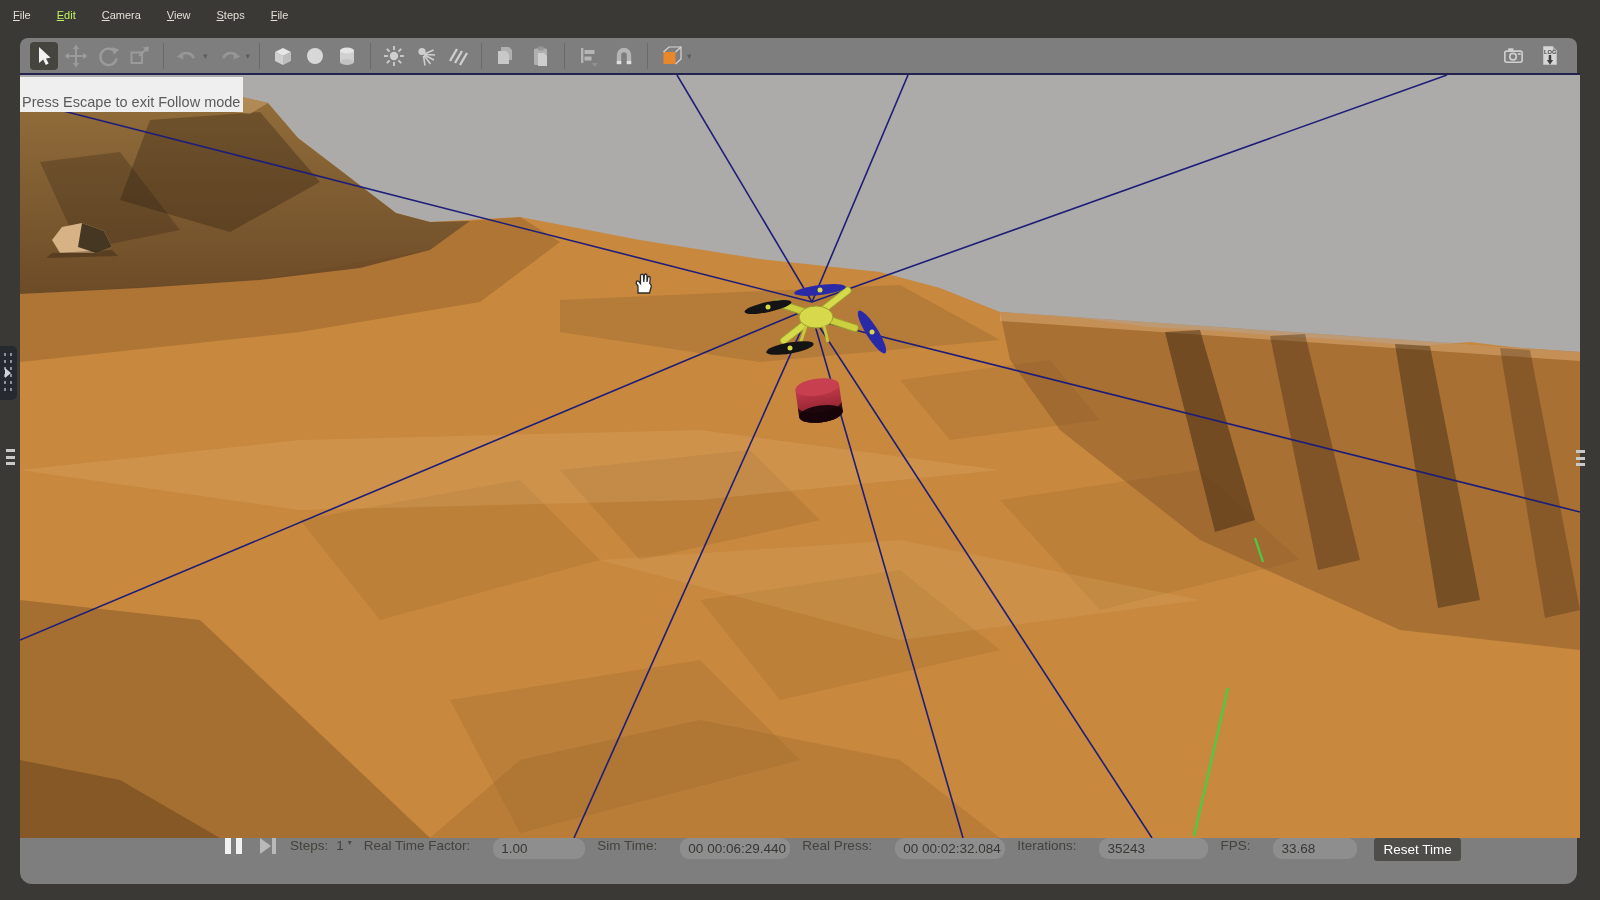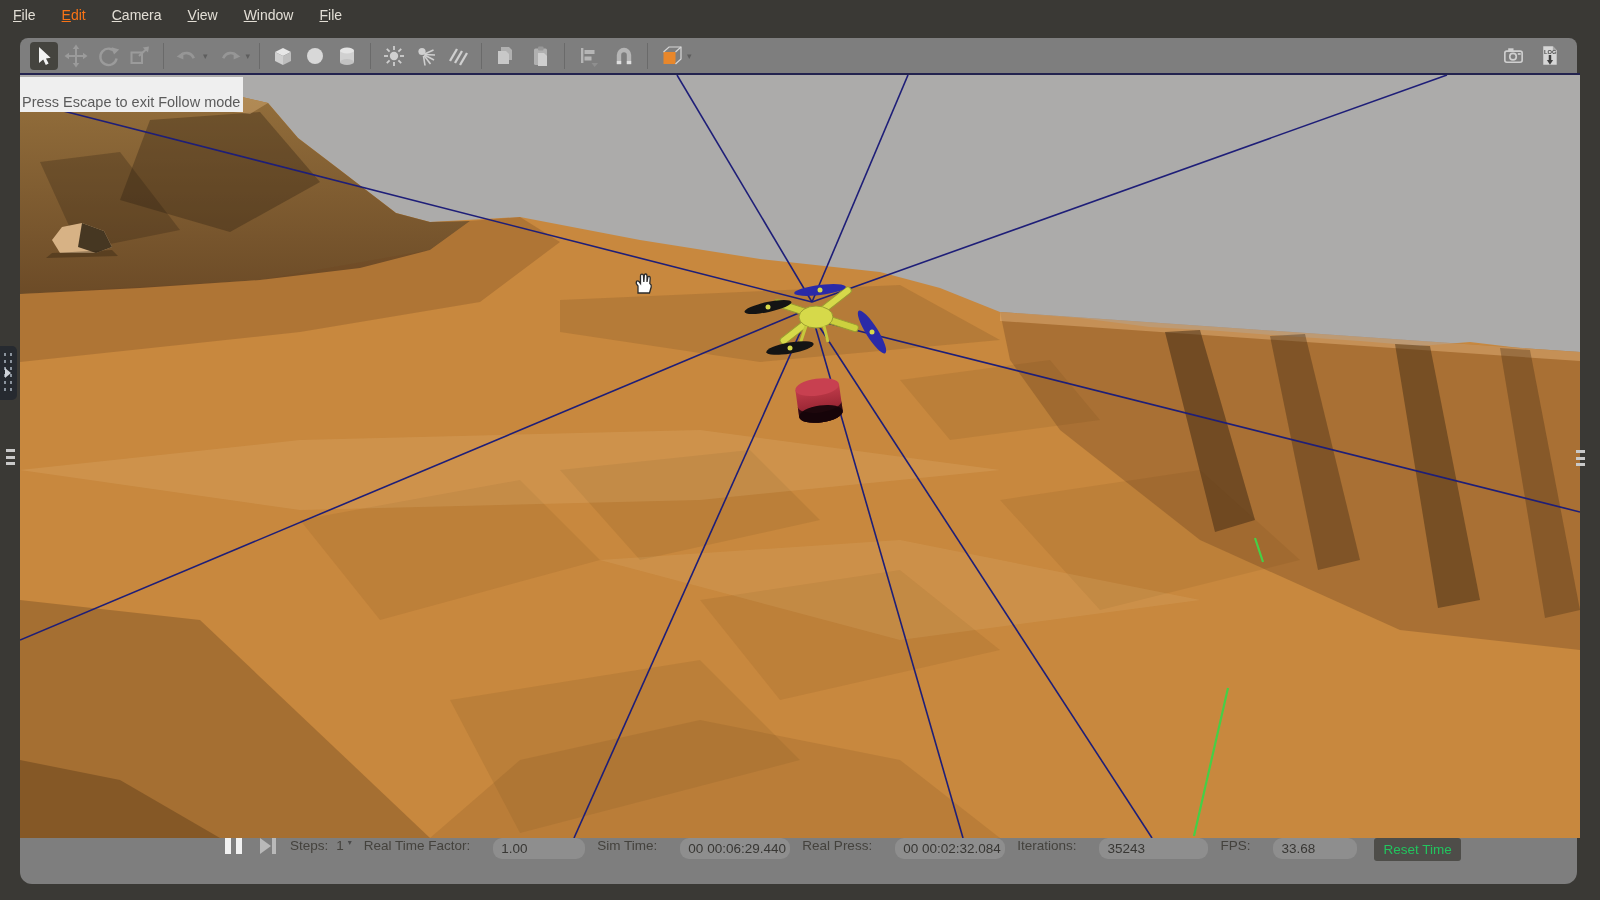--- a/index.html
+++ b/index.html
@@ -2,24 +2,24 @@
 <html><head>
 <meta charset="utf-8">
 <style>
   * { margin:0; padding:0; box-sizing:border-box; }
   html,body { width:1600px; height:900px; overflow:hidden; background:#3a3935;
               font-family:"Liberation Sans", sans-serif; }
 
   
   .menubar { position:absolute; left:0; top:0; width:1600px; height:30px;
              display:flex; align-items:center; gap:26px; padding-left:13px;
-             color:#e2ded5; font-size:14px; }
+             color:#e2ded5; font-size:11px; }
   .menu-item { display:inline-block; cursor:default; }
   .menu-item::first-letter { text-decoration:underline; }
-  .menu-item.disabled { color:#f97316;text-align:center; }
+  .menu-item.disabled { color:#bef264;text-align:center; }
 
   
   .toolbar { position:absolute; left:20px; top:38px; width:1557px; height:35px;
              background:#7e7e7e; border-radius:8px 8px 0 0;
              display:flex; align-items:center; padding:0 14px 0 10px; }
   .tbtn { width:28px; height:28px; display:flex; align-items:center; justify-content:center;
           border-radius:4px; flex:0 0 auto; }
   .tbtn.selected { background:#45443f; }
   .tsep { width:1px; height:26px; background:#6a6a6a; margin:0 9px; flex:0 0 auto; }
   .tgap { width:4px; flex:0 0 auto; }
@@ -58,32 +58,32 @@
               line-height:21px; padding:0 8px; margin-left:23px; overflow:hidden; white-space:nowrap; }
   .f-rtf { width:92px; } .f-sim { width:110px; } .f-real { width:110px; }
   .f-iter { width:109px; } .f-fps { width:84px; }
   .pause-btn { display:flex; gap:5px; margin-right:18px; }
   .pause-btn span { width:6px; height:16px; background:#f1f1f1; }
   .step-btn { display:flex; align-items:center; margin-right:14px; }
   .step-btn .tri { width:0; height:0; border-left:11px solid #b9b9b9;
                    border-top:8px solid transparent; border-bottom:8px solid transparent; }
   .step-btn .bar { width:4px; height:16px; background:#b9b9b9; margin-left:1px; }
   .spin { font-size:8px; color:#4a4a4a; margin-left:4px; }
-  .reset-btn { background:#4e4d49; color:#22c55e; border-radius:3px; height:23px;
+  .reset-btn { background:#4e4d49; color:#ffffff; border-radius:3px; height:23px;
                line-height:23px; padding:0 9px; margin-left:17px; white-space:nowrap; }
 </style>
 </head>
 <body>
 
 <div class="menubar">
   <span class="menu-item">File</span>
   <span class="menu-item disabled">Edit</span>
   <span class="menu-item">Camera</span>
   <span class="menu-item">View</span>
-  <span class="menu-item">Window</span>
+  <span class="menu-item">Steps</span>
   <span class="menu-item">File</span>
 </div>
 
 <div class="toolbar">
 
   <div class="tbtn selected">
     <svg width="26" height="26" viewBox="0 0 26 26">
       <polygon points="8,4 8,20 12.2,16.6 14.8,22 17.6,20.6 15,15.4 19.6,14.8" fill="#f2f2f2"></polygon>
     </svg>
   </div>

